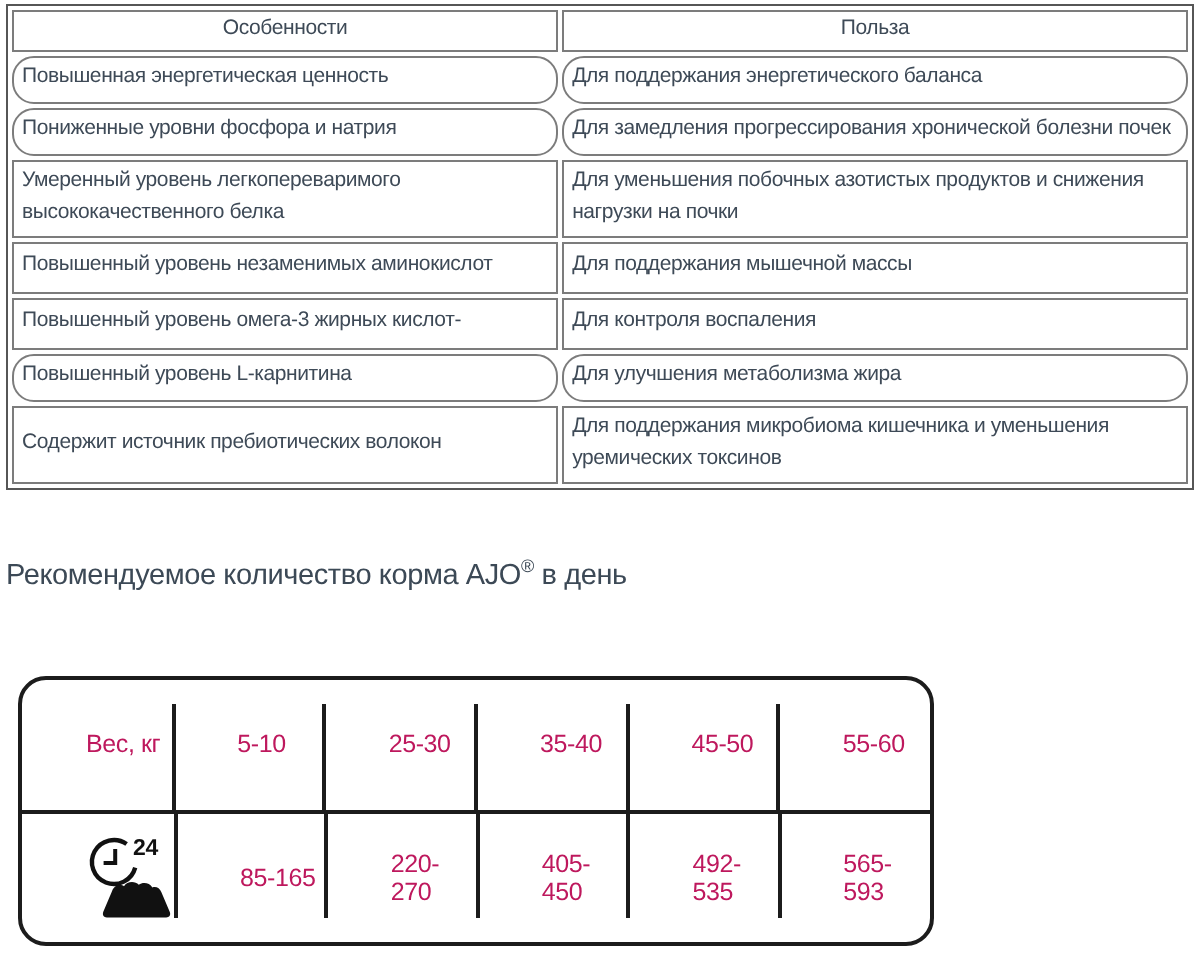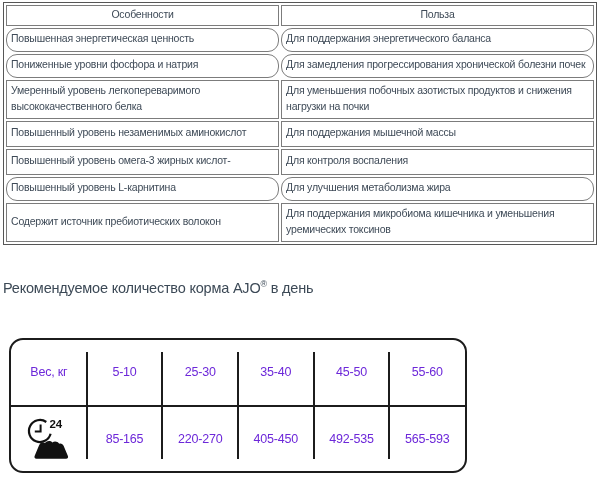--- a/index.html
+++ b/index.html
@@ -88,24 +88,24 @@
     min-height: 0;
   }
   .f-row.f-head {
     border-bottom: 2px solid #1c1c1c;
   }
   .f-cell {
     flex: 1;
     position: relative;
     display: flex;
     align-items: center;
-    justify-content: center;
     font-size: 12.5px;
     letter-spacing: -0.2px;
-    color: #6d28d9;
+    color: #be185d;
+    padding-left: 32px;
   }
   .f-cell:not(:last-child)::after {
     content: "";
     position: absolute;
     right: -1px;
     width: 2px;
     background: #1c1c1c;
   }
   .f-head .f-cell:not(:last-child)::after {
     top: 12px;

